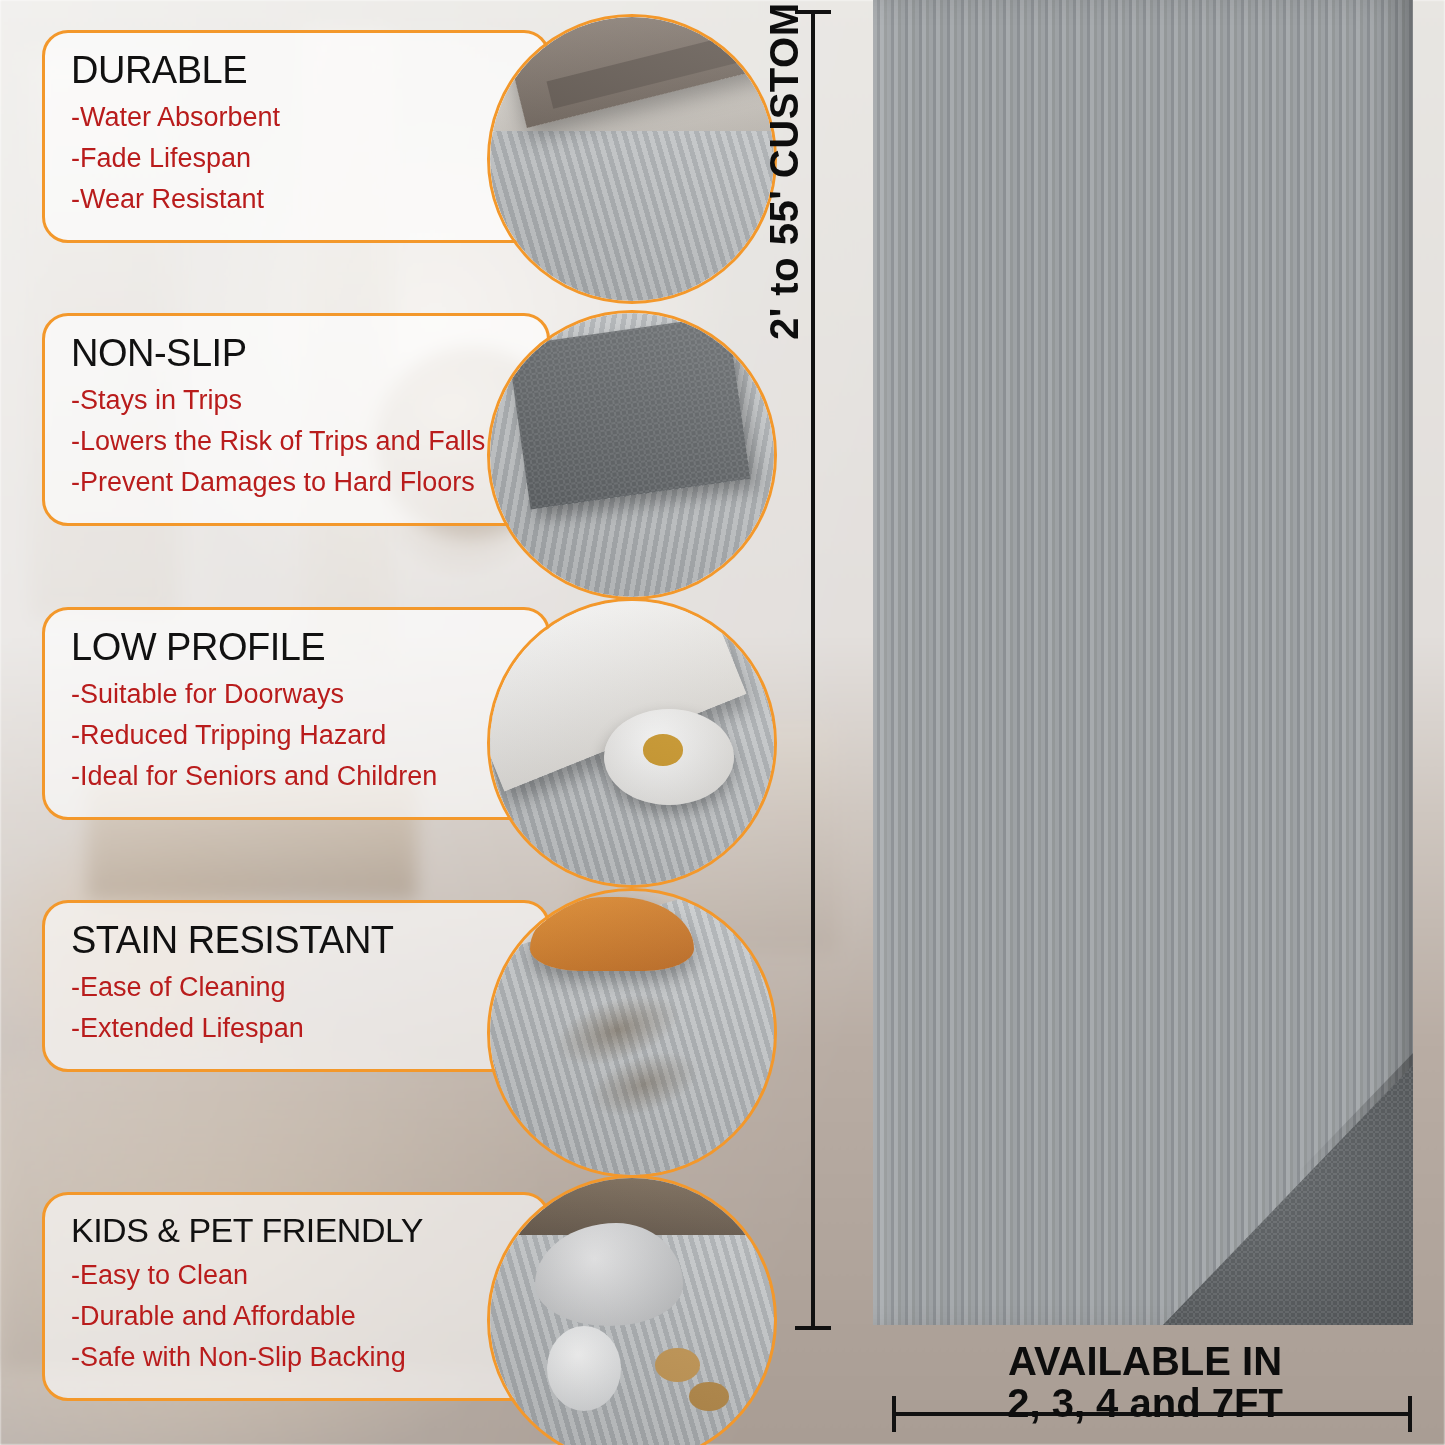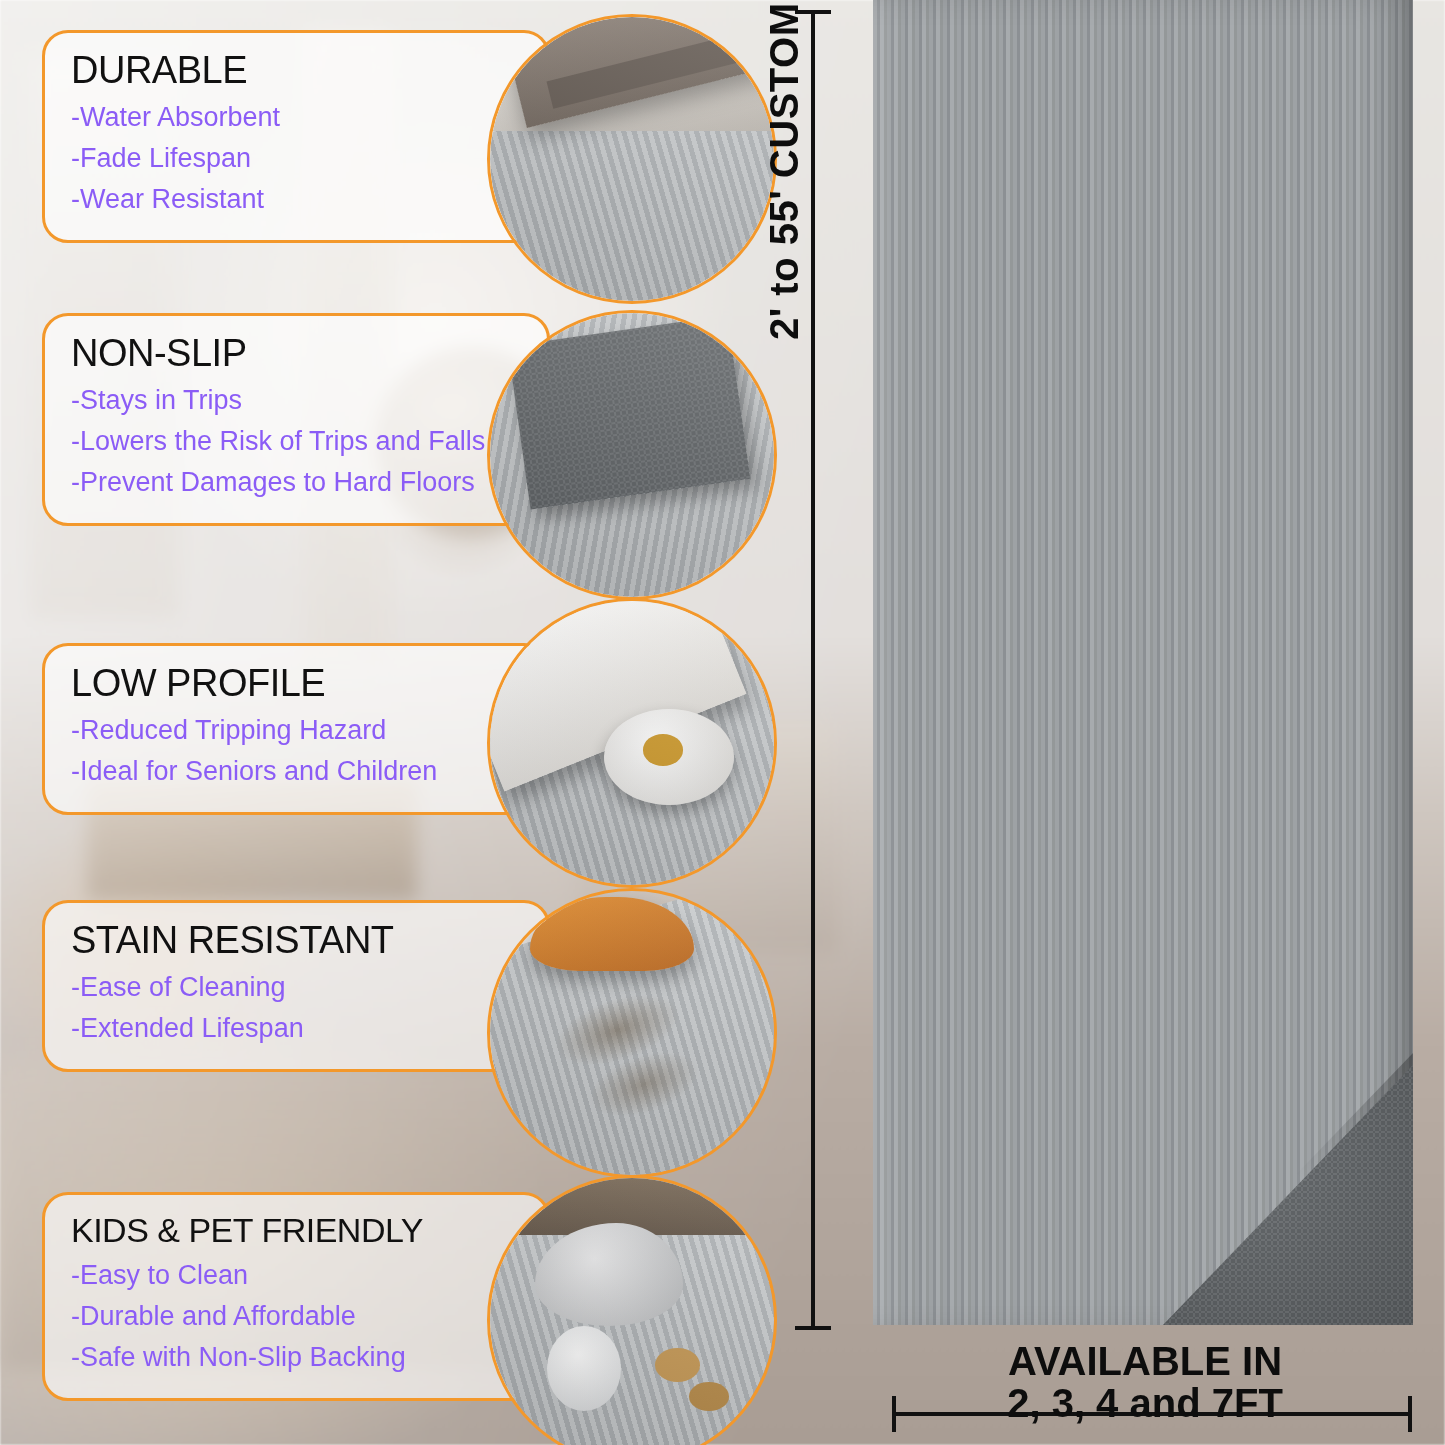--- a/index.html
+++ b/index.html
@@ -70,21 +70,21 @@
     font-size: 34px;
   }
   .panel ul {
     margin: 0;
     padding: 0;
     list-style: none;
   }
   .panel li {
     font-size: 27px;
     line-height: 1.52;
-    color: #8b5cf6;
+    color: #b91c1c;
     white-space: nowrap;
   }
 
   
   .photo {
     position: absolute;
     border-radius: 50%;
     border: 3px solid #F3982B;
     box-sizing: border-box;
     overflow: hidden;
@@ -279,23 +279,24 @@
     <div style="position:absolute;left:10%;top:6%;width:78%;height:58%;
                 transform:rotate(-8deg);
                 background:
                   repeating-conic-gradient(from 0deg at 2px 2px, #6e7275 0deg 90deg, #5c6063 90deg 180deg);
                 background-size:6px 6px;
                 box-shadow:6px 10px 18px rgba(0,0,0,.35);"></div>
     <div style="position:absolute;inset:0;background:linear-gradient(200deg,rgba(255,255,255,.15),rgba(0,0,0,.14));"></div>
   </div>
 </div>
 
-<div class="panel" style="top:643px;">
+<div class="panel" style="top:607px;">
   <h2>LOW PROFILE</h2>
   <ul>
+    <li>-Suitable for Doorways</li>
     <li>-Reduced Tripping Hazard</li>
     <li>-Ideal for Seniors and Children</li>
   </ul>
 </div>
 
 <div class="photo" style="left:487px;top:598px;width:290px;height:290px;">
   <div class="inner">
     <div class="ribs diag" style="top:20%;"></div>
     <div style="position:absolute;left:-10%;top:-10%;width:92%;height:62%;
                 transform:rotate(-22deg);

